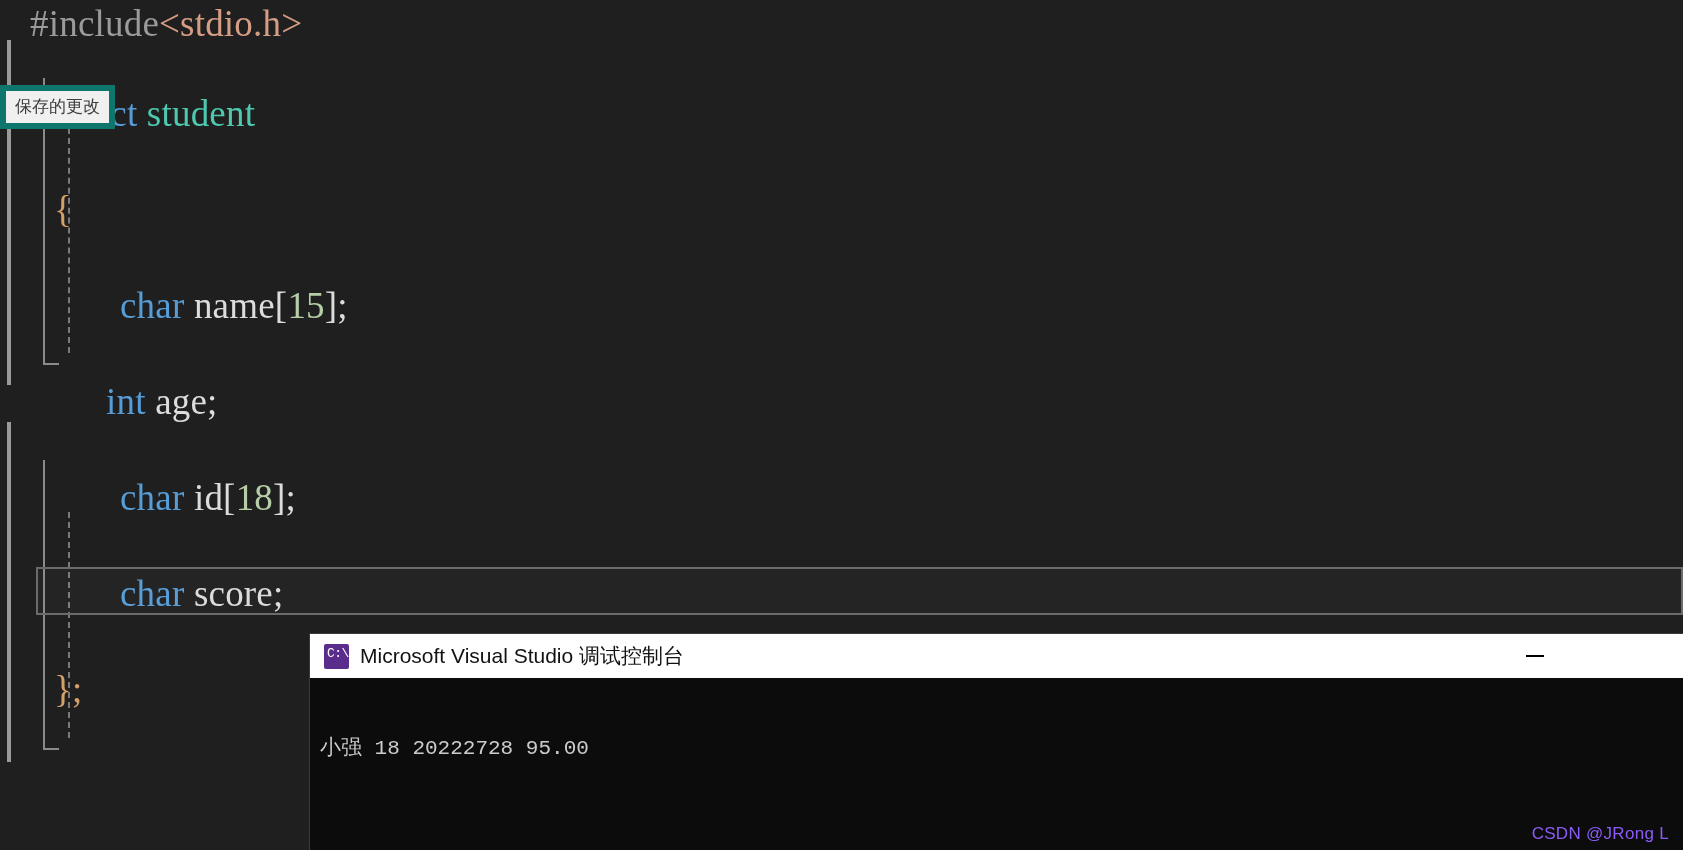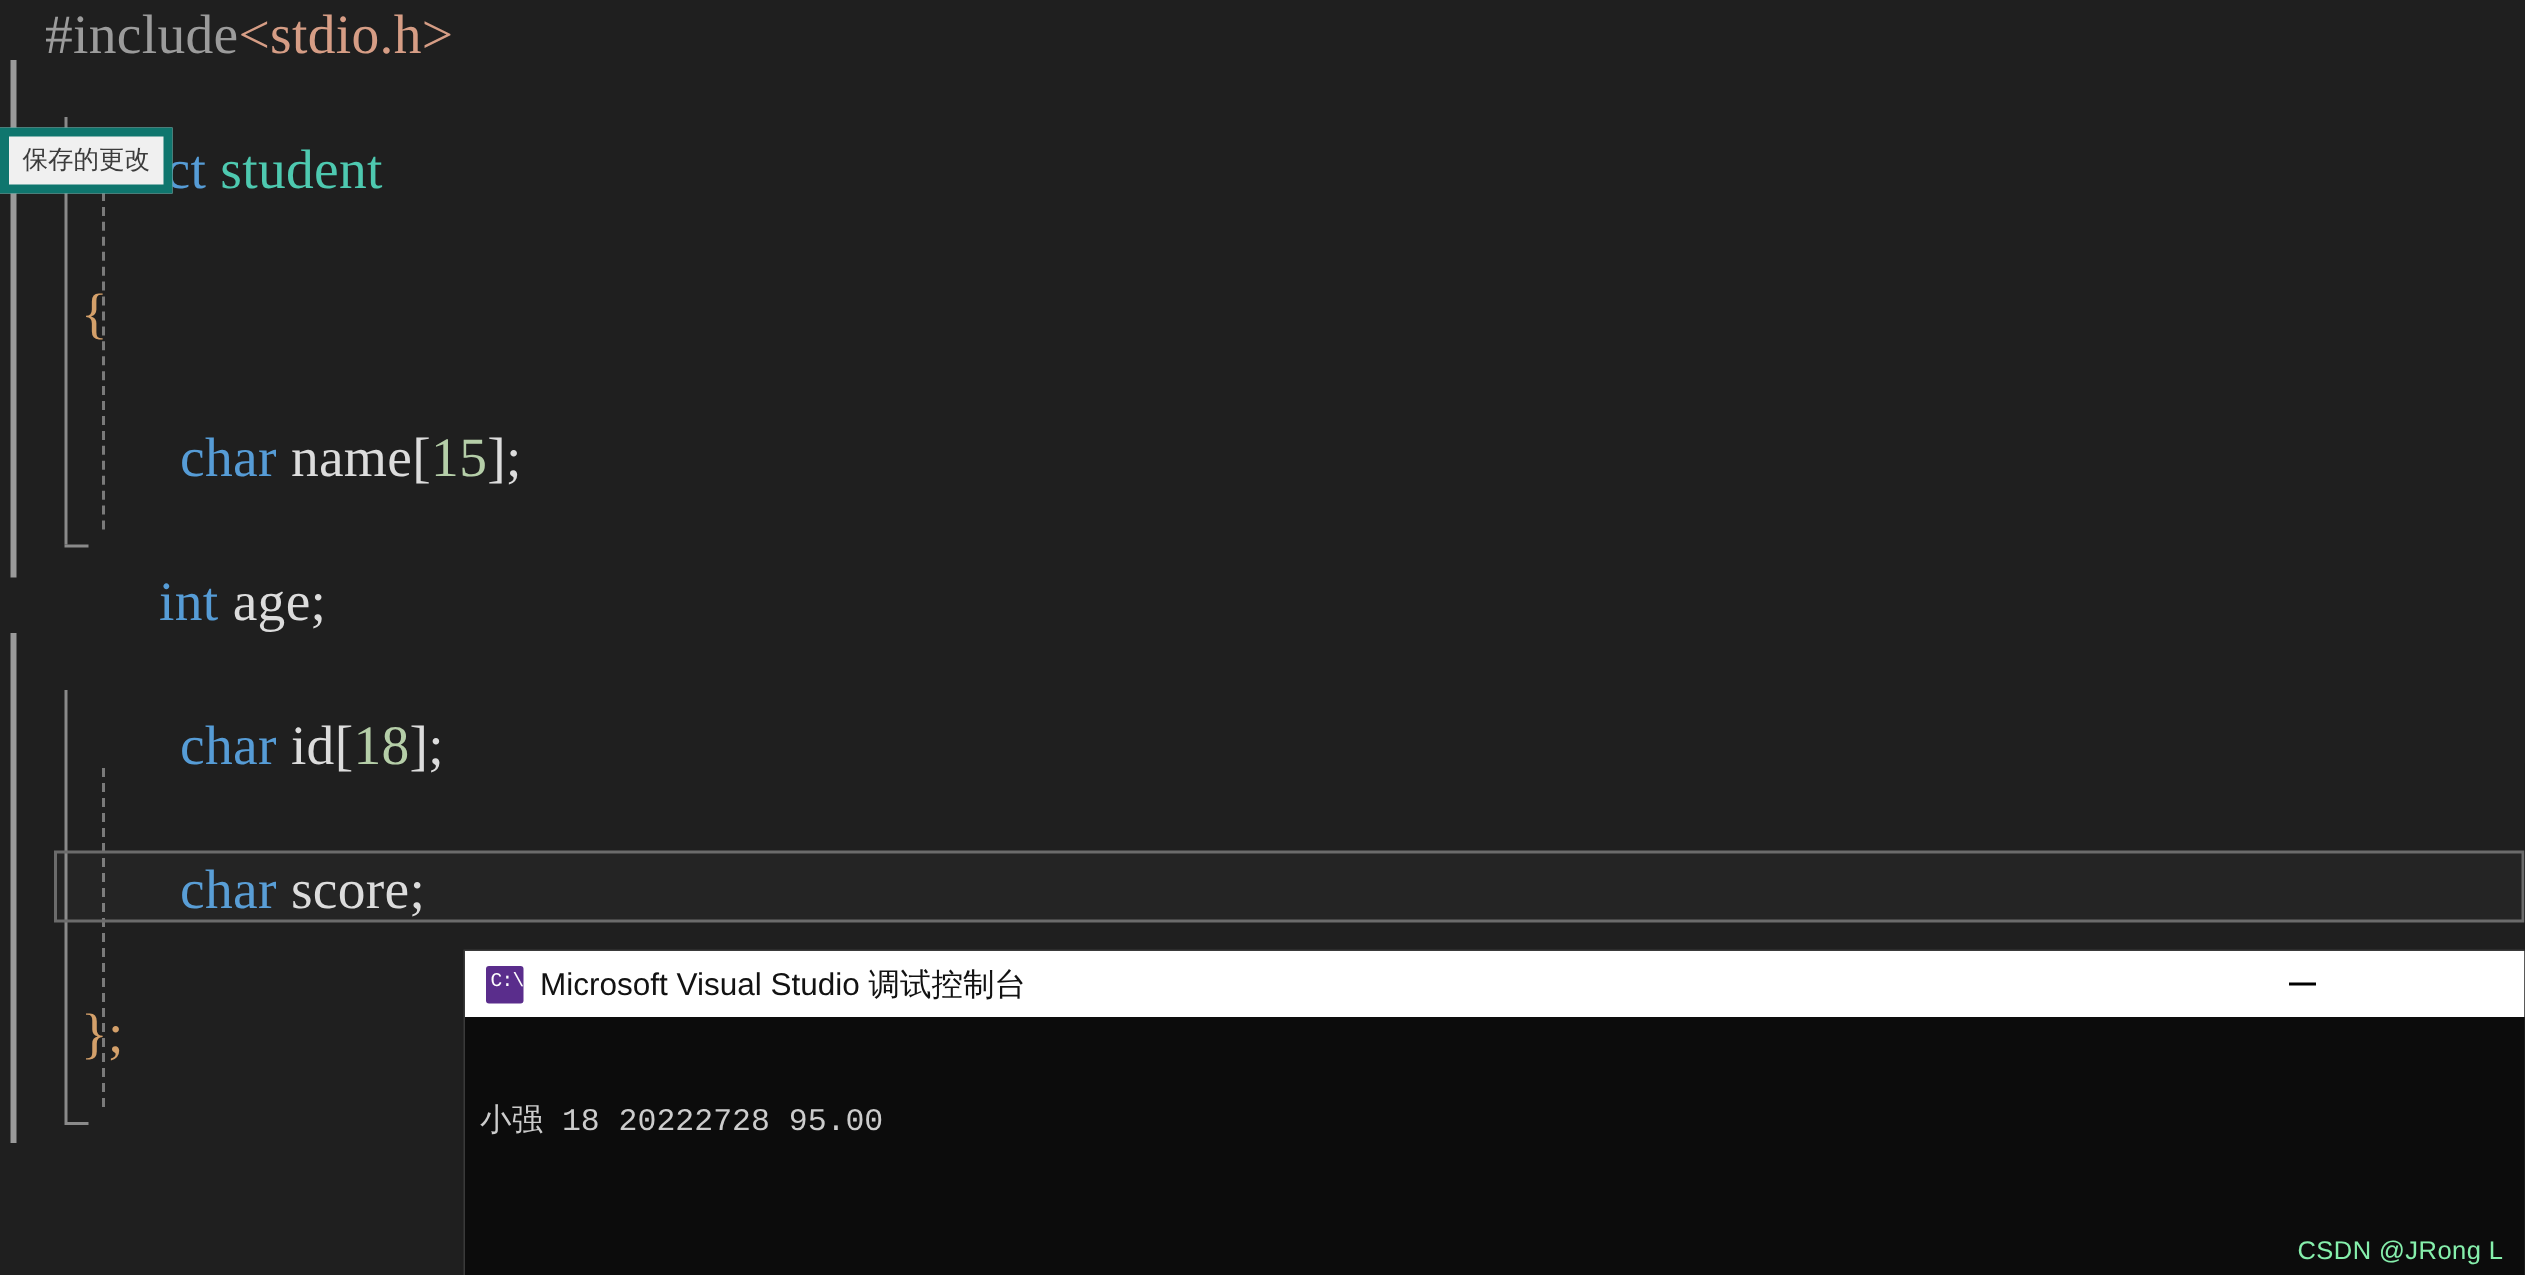--- a/index.html
+++ b/index.html
@@ -222,21 +222,21 @@
     width: 3px;
     height: 172px;
     background: #5a5a5a;
   }
 
   
   #watermark {
     position: absolute;
     right: 14px;
     bottom: 6px;
-    color: #86efac;
+    color: #8b5cf6;
     font-family: "Liberation Sans", sans-serif;
     font-size: 17px;
     z-index: 60;
     letter-spacing: 0.3px;
   }
 </style>
 </head>
 <body>
 
 <div id="editor">

